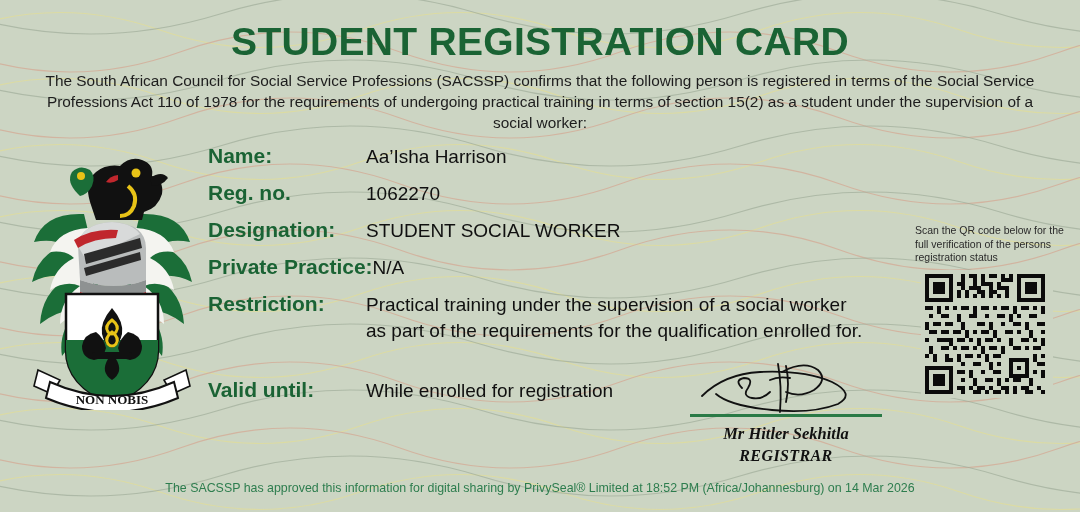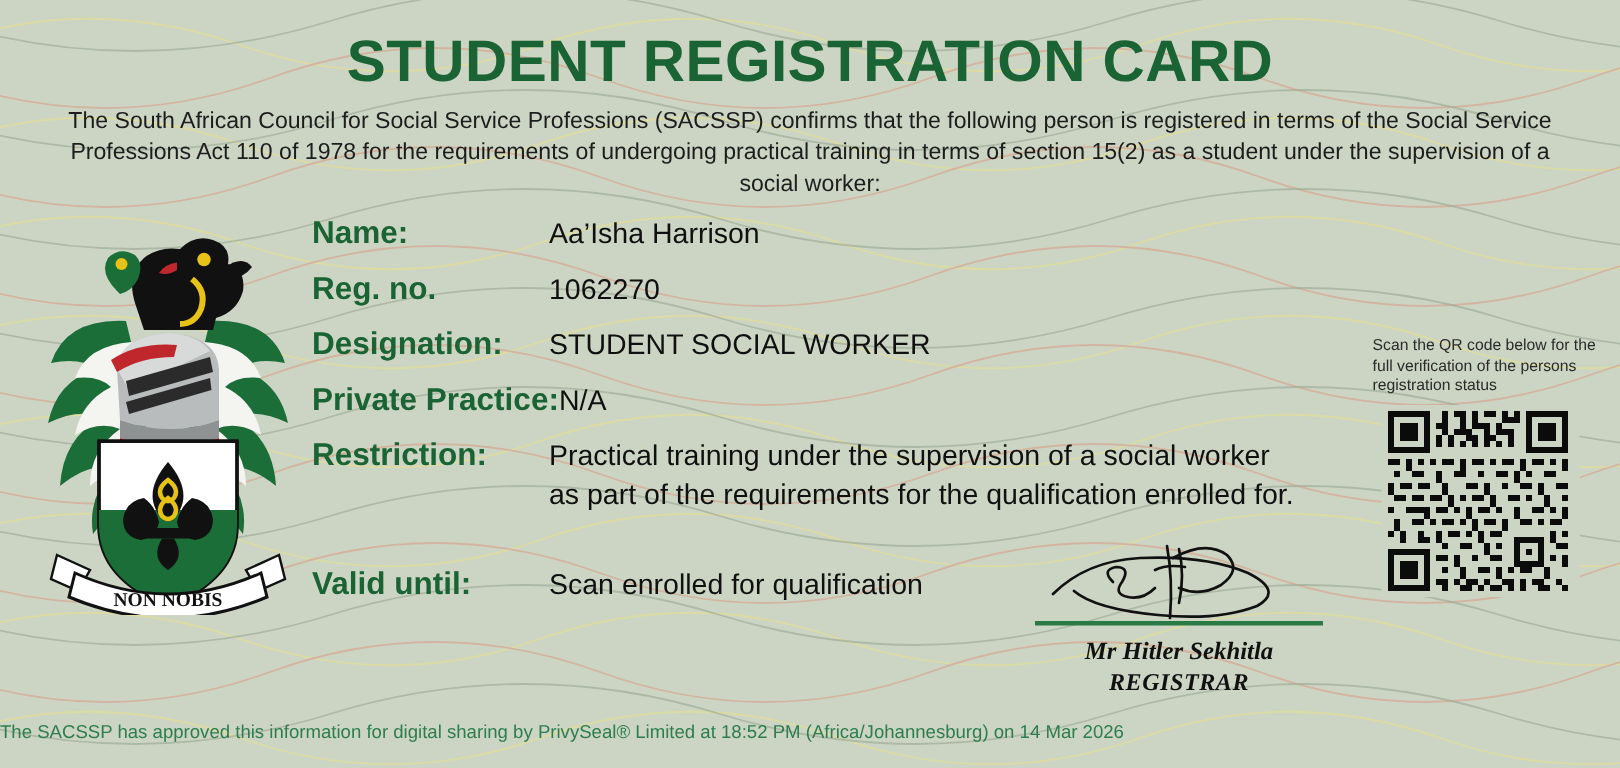--- a/index.html
+++ b/index.html
@@ -176,20 +176,21 @@
     letter-spacing: 0.4px;
     line-height: 22px;
   }
 
   
   .footer {
     position: absolute;
     left: 0;
     top: 481px;
     width: 1080px;
+    text-align: center;
     font-size: 12.4px;
     color: #2d7d4e;
   }
 </style>
 </head>
 <body>
 
 <div id="card">
 
   <svg id="guilloche" viewBox="0 0 1080 512" preserveAspectRatio="none" aria-hidden="true">
@@ -308,21 +309,21 @@
         <div class="val">N/A</div>
       </div>
       <div class="row restriction">
         <div class="lbl">Restriction:</div>
         <div class="val">Practical training under the supervision of a social worker
 as part of the requirements for the qualification enrolled for.</div>
       </div>
       <div class="row spacer"></div>
       <div class="row">
         <div class="lbl">Valid until:</div>
-        <div class="val bold">Scan enrolled for qualification</div>
+        <div class="val bold">While enrolled for registration</div>
       </div>
     </div>
 
     <div class="qr-note">Scan the QR code below for the full verification of the persons registration status</div>
 
     <div class="qr">
       <svg width="132" height="128" viewBox="0 0 33 32" shape-rendering="crispEdges" aria-hidden="true">
         <rect width="33" height="32" fill="#ccd5c3"></rect>
         <g fill="#0b0b0b">
 

